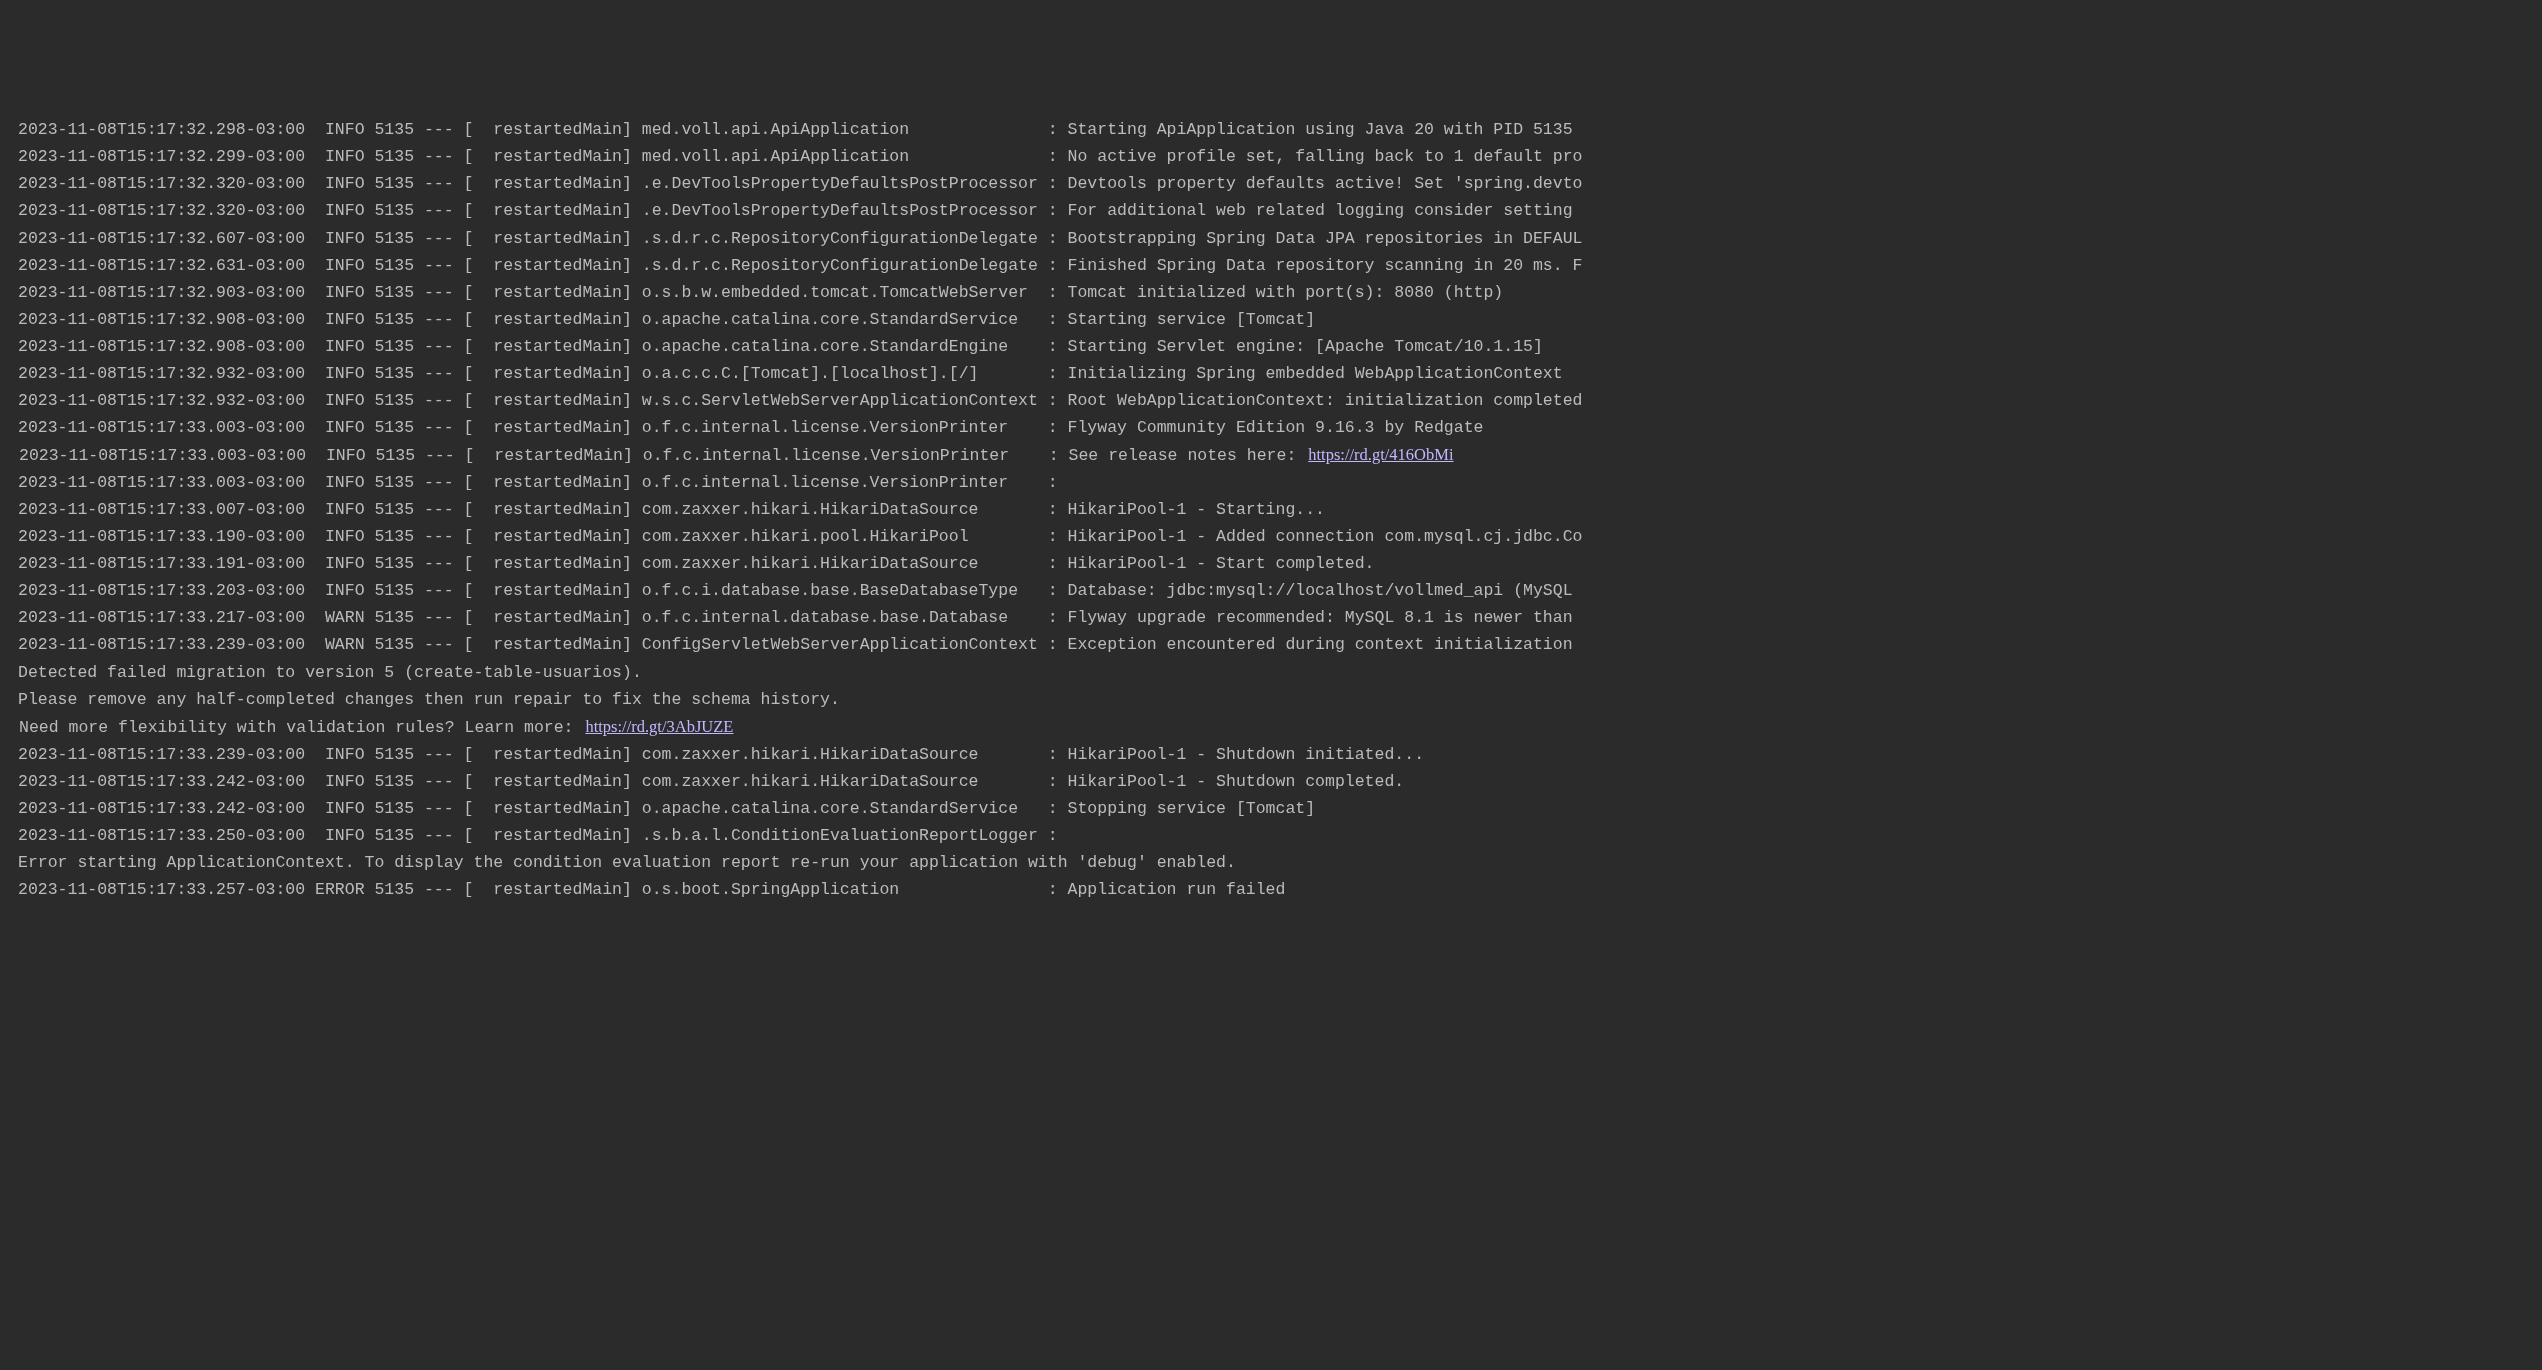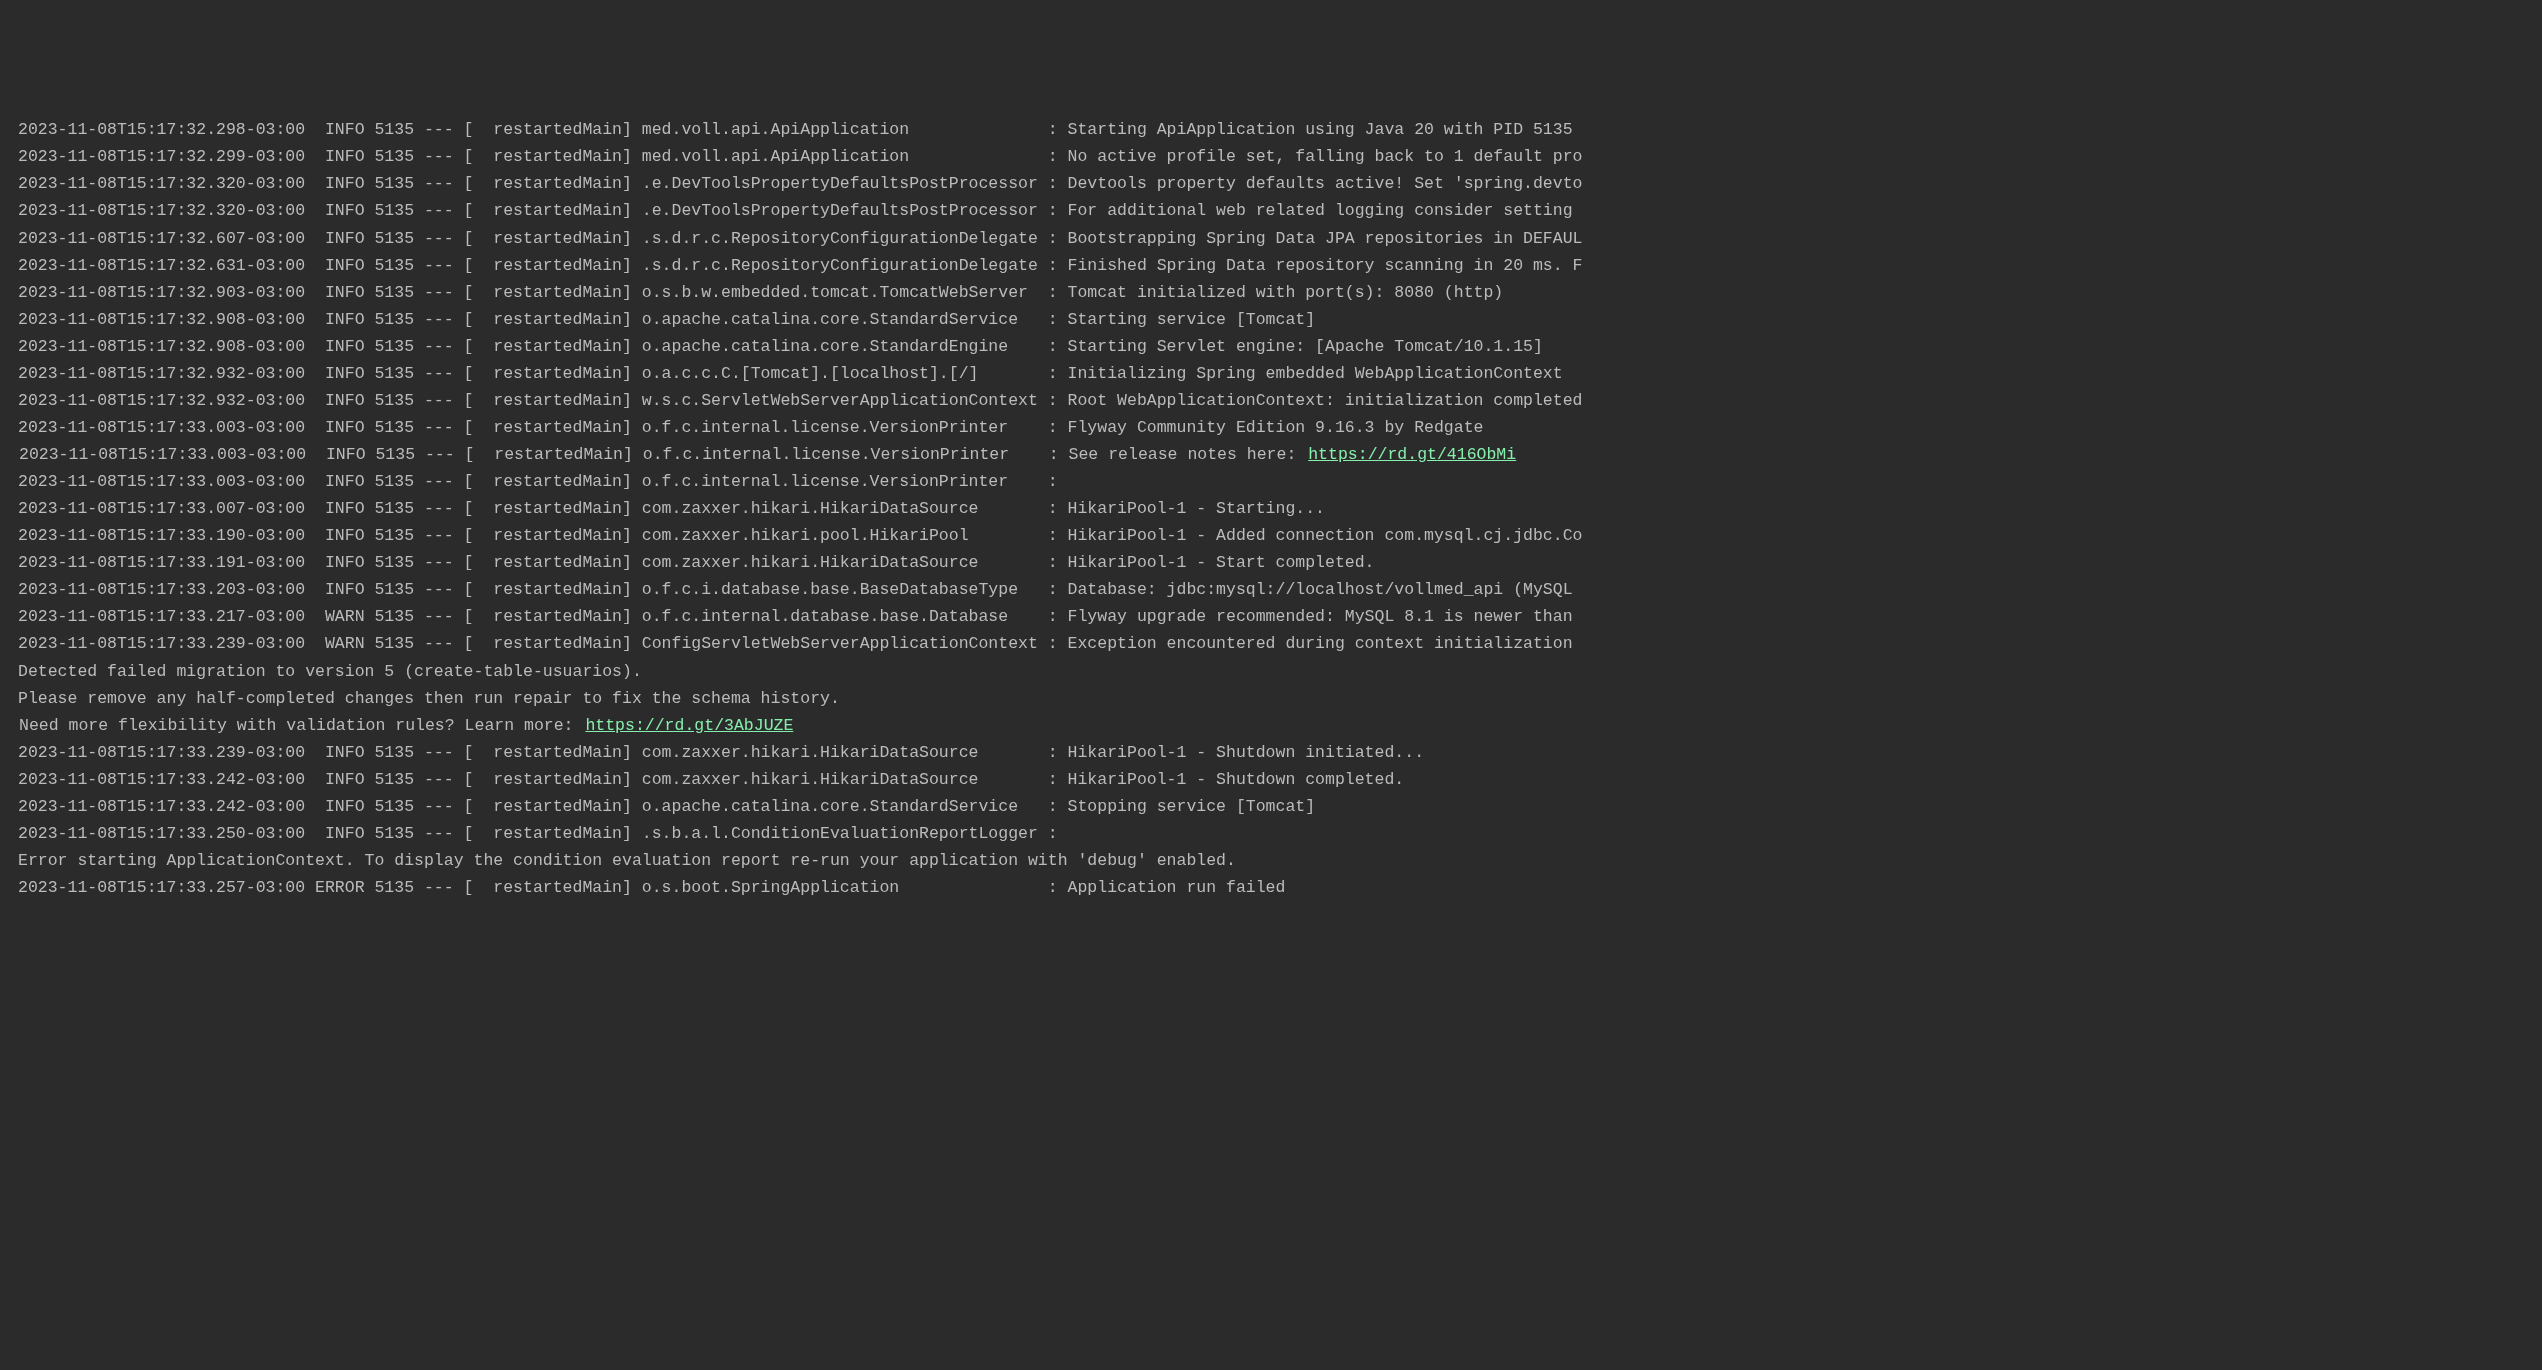--- a/index.html
+++ b/index.html
@@ -15,22 +15,23 @@
       line-height: 1.58;
       padding: 10px 14px;
       white-space: pre;
       overflow-x: hidden;
     }
     .log-line {
       display: block;
       white-space: pre;
     }
     a.log-link {
-      color: #86efac;
+      color: #c4b5fd;
       text-decoration: underline;
+      font-family: Liberation Serif, serif;
     }
   </style>
 </head>
 <body>
 
 
 
 <div id="console"><span class="log-line">2023-11-08T15:17:32.298-03:00  INFO 5135 --- [  restartedMain] med.voll.api.ApiApplication              : Starting ApiApplication using Java 20 with PID 5135</span><span class="log-line">2023-11-08T15:17:32.299-03:00  INFO 5135 --- [  restartedMain] med.voll.api.ApiApplication              : No active profile set, falling back to 1 default pro</span><span class="log-line">2023-11-08T15:17:32.320-03:00  INFO 5135 --- [  restartedMain] .e.DevToolsPropertyDefaultsPostProcessor : Devtools property defaults active! Set 'spring.devto</span><span class="log-line">2023-11-08T15:17:32.320-03:00  INFO 5135 --- [  restartedMain] .e.DevToolsPropertyDefaultsPostProcessor : For additional web related logging consider setting </span><span class="log-line">2023-11-08T15:17:32.607-03:00  INFO 5135 --- [  restartedMain] .s.d.r.c.RepositoryConfigurationDelegate : Bootstrapping Spring Data JPA repositories in DEFAUL</span><span class="log-line">2023-11-08T15:17:32.631-03:00  INFO 5135 --- [  restartedMain] .s.d.r.c.RepositoryConfigurationDelegate : Finished Spring Data repository scanning in 20 ms. F</span><span class="log-line">2023-11-08T15:17:32.903-03:00  INFO 5135 --- [  restartedMain] o.s.b.w.embedded.tomcat.TomcatWebServer  : Tomcat initialized with port(s): 8080 (http)</span><span class="log-line">2023-11-08T15:17:32.908-03:00  INFO 5135 --- [  restartedMain] o.apache.catalina.core.StandardService   : Starting service [Tomcat]</span><span class="log-line">2023-11-08T15:17:32.908-03:00  INFO 5135 --- [  restartedMain] o.apache.catalina.core.StandardEngine    : Starting Servlet engine: [Apache Tomcat/10.1.15]</span><span class="log-line">2023-11-08T15:17:32.932-03:00  INFO 5135 --- [  restartedMain] o.a.c.c.C.[Tomcat].[localhost].[/]       : Initializing Spring embedded WebApplicationContext</span><span class="log-line">2023-11-08T15:17:32.932-03:00  INFO 5135 --- [  restartedMain] w.s.c.ServletWebServerApplicationContext : Root WebApplicationContext: initialization completed</span><span class="log-line">2023-11-08T15:17:33.003-03:00  INFO 5135 --- [  restartedMain] o.f.c.internal.license.VersionPrinter    : Flyway Community Edition 9.16.3 by Redgate</span><span class="log-line"><span>2023-11-08T15:17:33.003-03:00  INFO 5135 --- [  restartedMain] o.f.c.internal.license.VersionPrinter    : See release notes here: </span><a class="log-link" href="#">https://rd.gt/416ObMi</a><span></span></span><span class="log-line">2023-11-08T15:17:33.003-03:00  INFO 5135 --- [  restartedMain] o.f.c.internal.license.VersionPrinter    : </span><span class="log-line">2023-11-08T15:17:33.007-03:00  INFO 5135 --- [  restartedMain] com.zaxxer.hikari.HikariDataSource       : HikariPool-1 - Starting...</span><span class="log-line">2023-11-08T15:17:33.190-03:00  INFO 5135 --- [  restartedMain] com.zaxxer.hikari.pool.HikariPool        : HikariPool-1 - Added connection com.mysql.cj.jdbc.Co</span><span class="log-line">2023-11-08T15:17:33.191-03:00  INFO 5135 --- [  restartedMain] com.zaxxer.hikari.HikariDataSource       : HikariPool-1 - Start completed.</span><span class="log-line">2023-11-08T15:17:33.203-03:00  INFO 5135 --- [  restartedMain] o.f.c.i.database.base.BaseDatabaseType   : Database: jdbc:mysql://localhost/vollmed_api (MySQL </span><span class="log-line">2023-11-08T15:17:33.217-03:00  WARN 5135 --- [  restartedMain] o.f.c.internal.database.base.Database    : Flyway upgrade recommended: MySQL 8.1 is newer than </span><span class="log-line">2023-11-08T15:17:33.239-03:00  WARN 5135 --- [  restartedMain] ConfigServletWebServerApplicationContext : Exception encountered during context initialization </span><span class="log-line">Detected failed migration to version 5 (create-table-usuarios).</span><span class="log-line">Please remove any half-completed changes then run repair to fix the schema history.</span><span class="log-line"><span>Need more flexibility with validation rules? Learn more: </span><a class="log-link" href="#">https://rd.gt/3AbJUZE</a><span></span></span><span class="log-line">2023-11-08T15:17:33.239-03:00  INFO 5135 --- [  restartedMain] com.zaxxer.hikari.HikariDataSource       : HikariPool-1 - Shutdown initiated...</span><span class="log-line">2023-11-08T15:17:33.242-03:00  INFO 5135 --- [  restartedMain] com.zaxxer.hikari.HikariDataSource       : HikariPool-1 - Shutdown completed.</span><span class="log-line">2023-11-08T15:17:33.242-03:00  INFO 5135 --- [  restartedMain] o.apache.catalina.core.StandardService   : Stopping service [Tomcat]</span><span class="log-line">2023-11-08T15:17:33.250-03:00  INFO 5135 --- [  restartedMain] .s.b.a.l.ConditionEvaluationReportLogger : </span><span class="log-line"></span><span class="log-line">Error starting ApplicationContext. To display the condition evaluation report re-run your application with 'debug' enabled.</span><span class="log-line">2023-11-08T15:17:33.257-03:00 ERROR 5135 --- [  restartedMain] o.s.boot.SpringApplication               : Application run failed</span></div>
 
 

